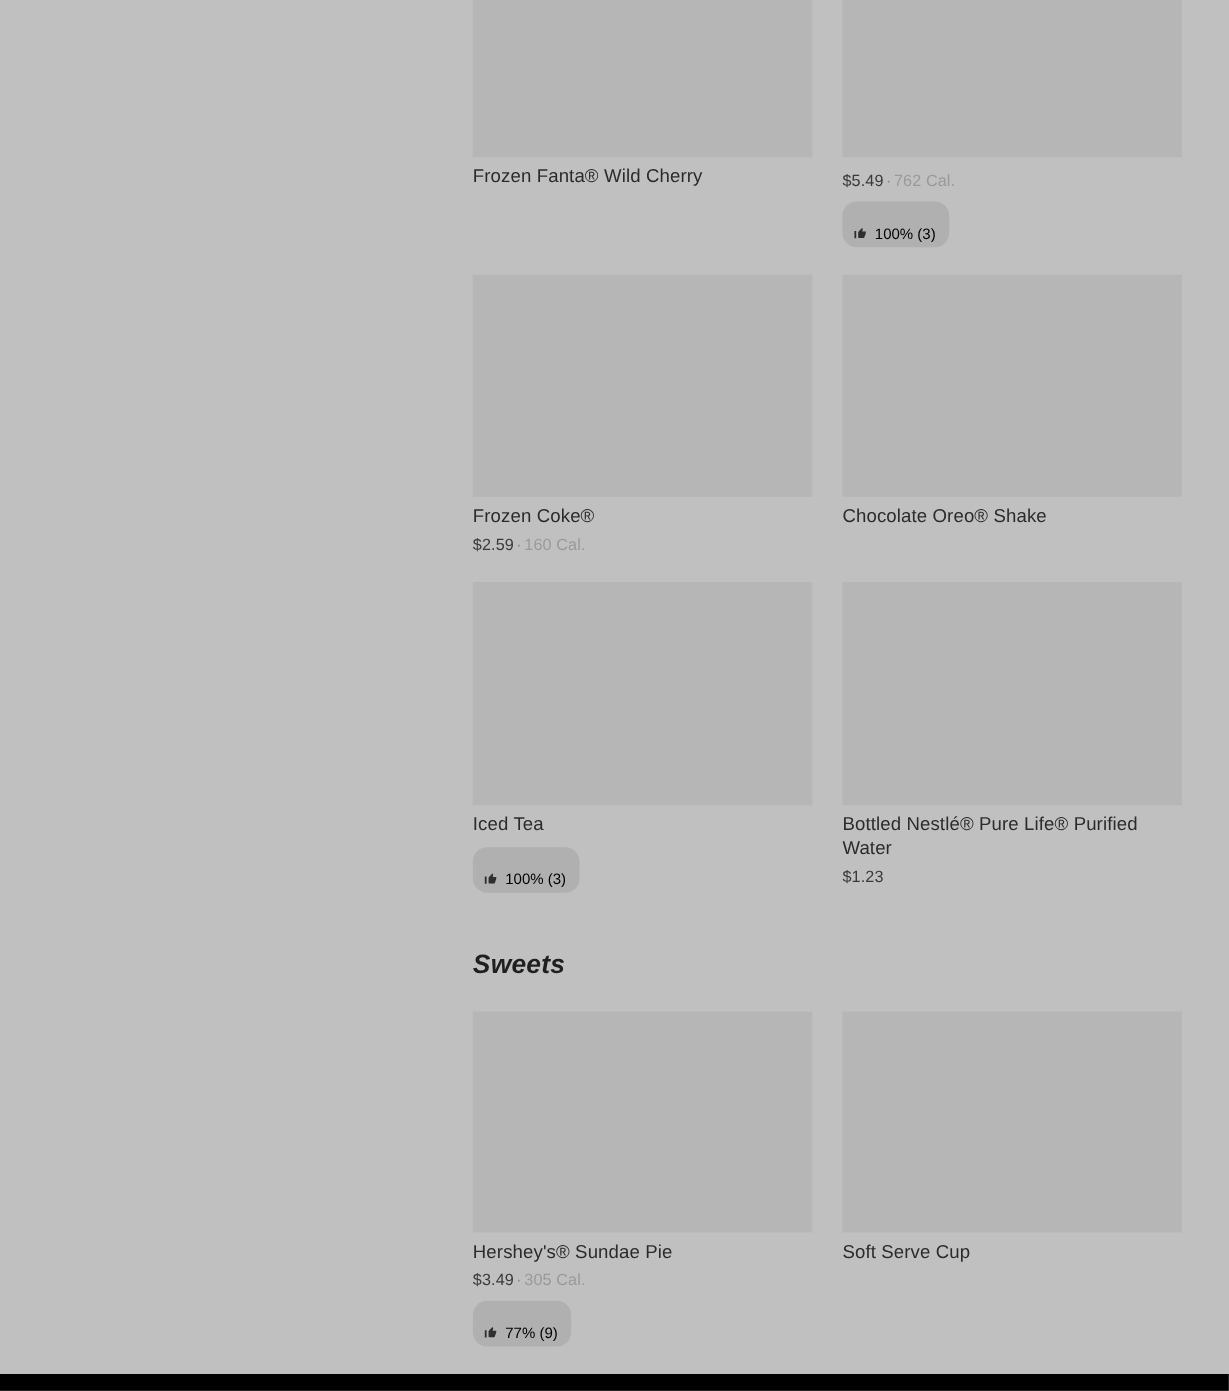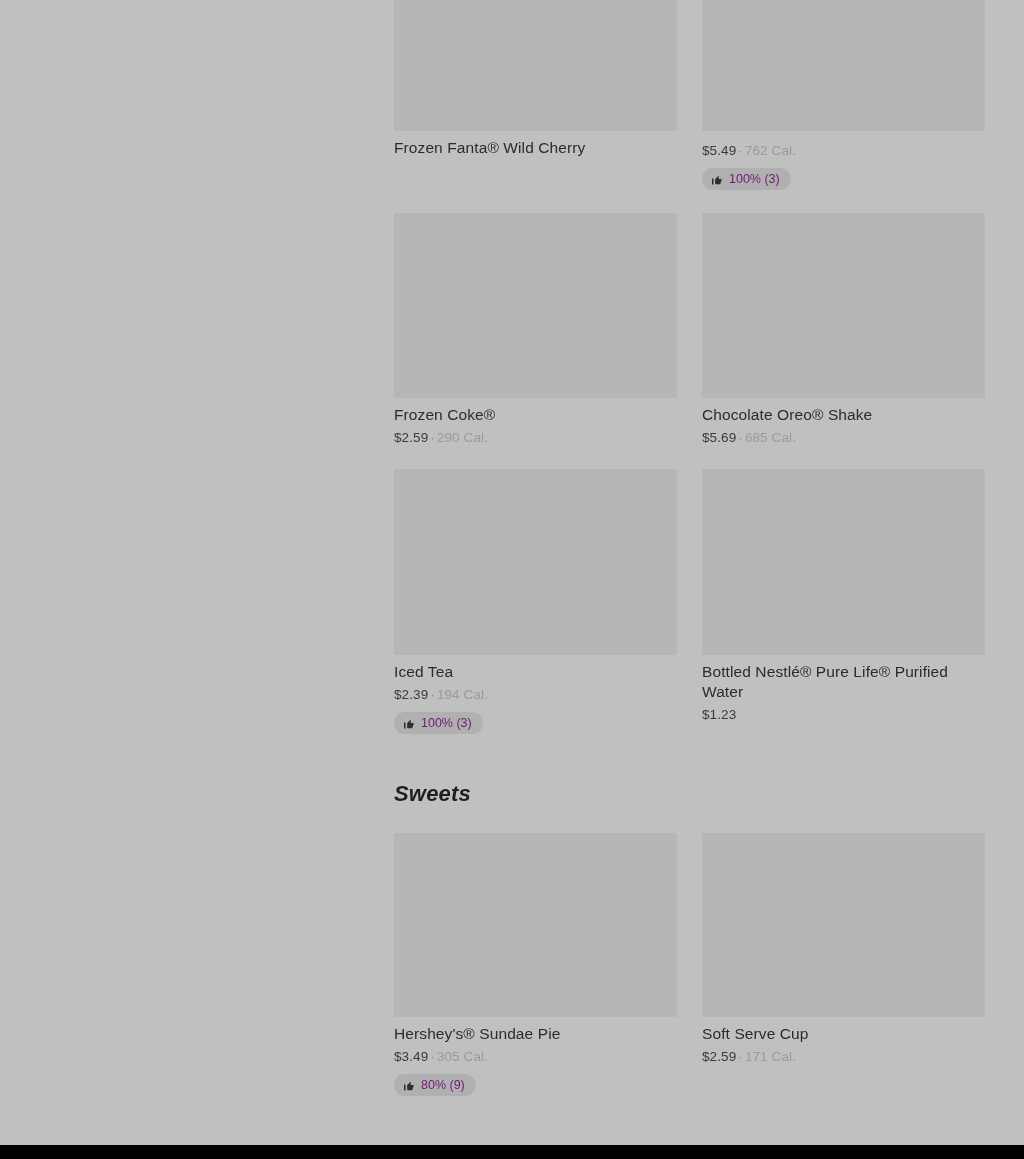--- a/index.html
+++ b/index.html
@@ -83,28 +83,28 @@
   .card-meta .sep {
     color: #8a8a8a;
     padding: 0 2px;
   }
   .card-meta .cal {
     color: #9a9a9a;
   }
 
   .rating-badge {
     display: inline-flex;
-    align-items: flex-end;
+    align-items: flex-start;
     gap: 6px;
     margin-top: 8px;
-    padding: 4px 11px 4px 9px;
+    padding: 20px 11px 4px 9px;
     background: #b0b0b0;
     border-radius: 12px;
     font-size: 12.5px;
-    color: #701a75;
+    color: #000000;
     line-height: 14px;
   }
   .thumb-icon {
     display: inline-block;
     width: 12px;
     height: 12px;
     line-height: 12px;
     flex: 0 0 auto;
   }
   .thumb-icon svg { display: block; }
@@ -154,46 +154,40 @@
 
     </div>
 
     <div class="grid" style="margin-top:23px">
 
       <div class="card">
         <div class="card-photo" style="height:185px"></div>
         <div class="card-body">
           <div class="card-title">Frozen Coke®</div>
           <div class="card-meta">
-            <span class="price">$2.59</span><span class="sep">·</span><span class="cal">290 Cal.</span>
+            <span class="price">$2.59</span><span class="sep">·</span><span class="cal">160 Cal.</span>
           </div>
         </div>
       </div>
 
       <div class="card">
         <div class="card-photo" style="height:185px"></div>
         <div class="card-body">
           <div class="card-title">Chocolate Oreo® Shake</div>
-          <div class="card-meta">
-            <span class="price">$5.69</span><span class="sep">·</span><span class="cal">685 Cal.</span>
-          </div>
         </div>
       </div>
 
     </div>
 
     <div class="grid" style="margin-top:22px">
 
       <div class="card">
         <div class="card-photo" style="height:186px"></div>
         <div class="card-body">
           <div class="card-title">Iced Tea</div>
-          <div class="card-meta">
-            <span class="price">$2.39</span><span class="sep">·</span><span class="cal">194 Cal.</span>
-          </div>
           <div class="rating-badge">
             <span class="thumb-icon">
               <svg width="12" height="12" viewBox="0 0 24 24" fill="#2f2f2f">
                   <path d="M2 21h3V9H2v12zm19.7-10.6c-.3-.4-.8-.6-1.3-.6h-5.3l.8-3.8c.1-.4 0-.9-.3-1.2l-1-1-5.9 6.3c-.3.3-.4.6-.4 1V19c0 .9.7 1.6 1.6 1.6h7.3c.7 0 1.3-.4 1.5-1.1l2.3-6.6c.2-.5.1-1.1-.3-1.5z"></path>
                 </svg>
             </span>
             <span>100% (3)</span>
           </div>
         </div>
       </div>
@@ -222,32 +216,29 @@
           <div class="card-title">Hershey's® Sundae Pie</div>
           <div class="card-meta">
             <span class="price">$3.49</span><span class="sep">·</span><span class="cal">305 Cal.</span>
           </div>
           <div class="rating-badge">
             <span class="thumb-icon">
               <svg width="12" height="12" viewBox="0 0 24 24" fill="#2f2f2f">
                   <path d="M2 21h3V9H2v12zm19.7-10.6c-.3-.4-.8-.6-1.3-.6h-5.3l.8-3.8c.1-.4 0-.9-.3-1.2l-1-1-5.9 6.3c-.3.3-.4.6-.4 1V19c0 .9.7 1.6 1.6 1.6h7.3c.7 0 1.3-.4 1.5-1.1l2.3-6.6c.2-.5.1-1.1-.3-1.5z"></path>
                 </svg>
             </span>
-            <span>80% (9)</span>
+            <span>77% (9)</span>
           </div>
         </div>
       </div>
 
       <div class="card">
         <div class="card-photo" style="height:184px"></div>
         <div class="card-body">
           <div class="card-title">Soft Serve Cup</div>
-          <div class="card-meta">
-            <span class="price">$2.59</span><span class="sep">·</span><span class="cal">171 Cal.</span>
-          </div>
         </div>
       </div>
 
     </div>
 
   </div>
 </div>
 
 <div id="bottom-bar"></div>
 

